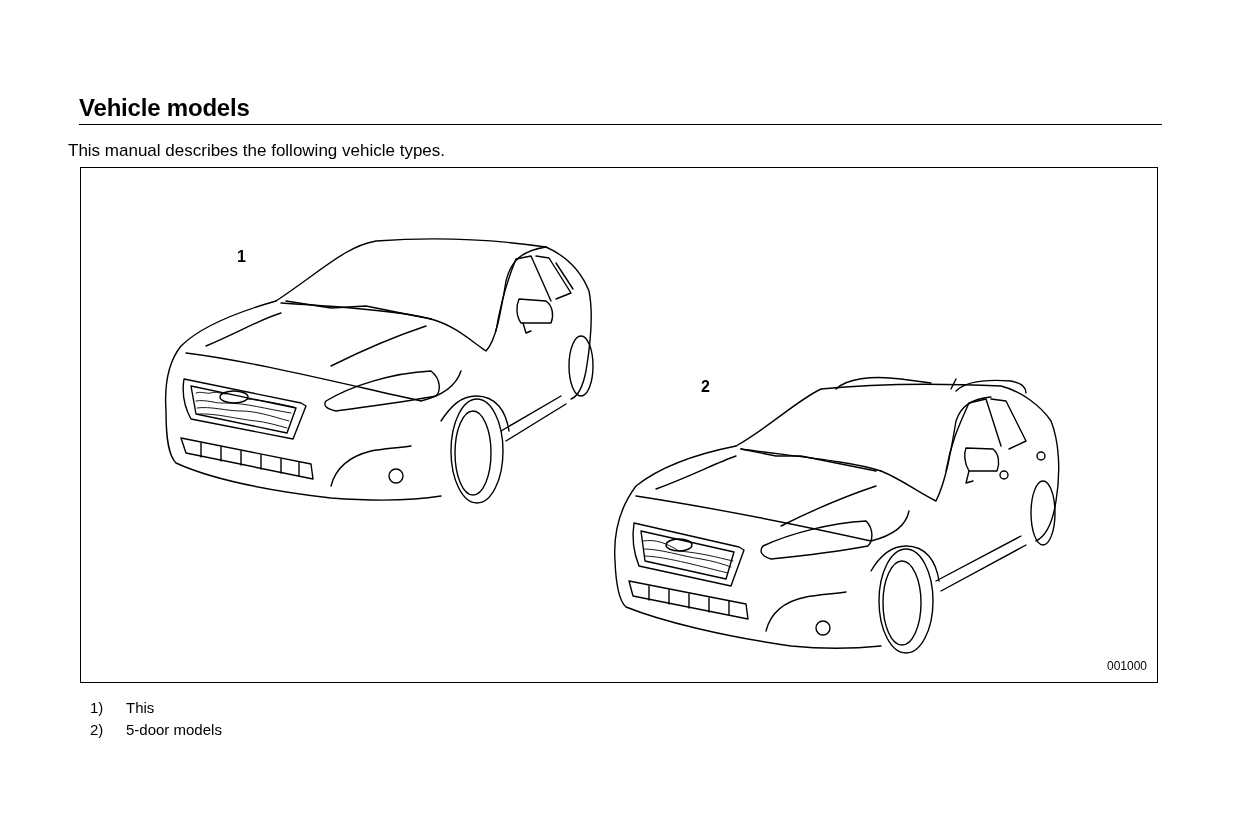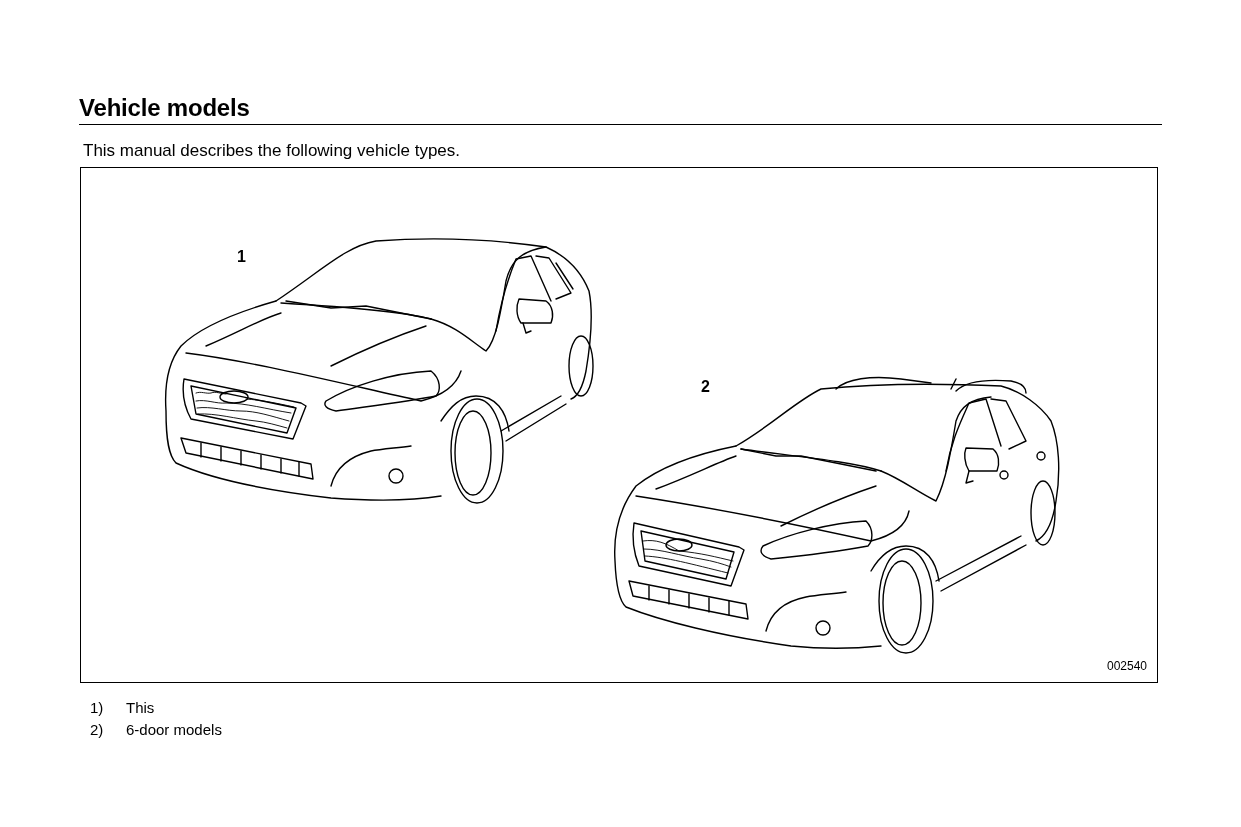--- a/index.html
+++ b/index.html
@@ -1,20 +1,20 @@
 <!DOCTYPE html>
 <html><head>
 <meta charset="utf-8">
 <style>
   html, body { margin: 0; padding: 0; background: #ffffff; }
   body { width: 1241px; height: 827px; position: relative; overflow: hidden;
          font-family: "Liberation Sans", sans-serif; color: #000; }
   .title { position: absolute; left: 79px; top: 94px; font-size: 24px; font-weight: bold; letter-spacing: -0.2px; }
   .title-rule { position: absolute; left: 79px; top: 124px; width: 1083px; height: 0; border-top: 1.5px solid #000; }
-  .intro { position: absolute; left: 83px; top: 141px; font-size: 17px; }
+  .intro { position: absolute; left: 68px; top: 141px; font-size: 17px; }
   .frame { position: absolute; left: 80px; top: 167px; width: 1076px; height: 514px; border: 1.8px solid #000; background: #fff; }
   .frame svg { position: absolute; left: 0; top: 0; }
   .callout { position: absolute; font-size: 16px; font-weight: bold; }
   .fig-id { position: absolute; right: 10px; bottom: 9px; font-size: 12px; }
   .legend { position: absolute; left: 90px; top: 697px; font-size: 15px; line-height: 22px; }
   .legend-row { display: flex; }
   .legend-num { width: 36px; }
 </style>
 </head>
 <body>
@@ -116,25 +116,25 @@
       <ellipse cx="901" cy="602" rx="19" ry="42"></ellipse>
       <path d="M870,570 C880,553 892,545 905,545 C925,545 935,560 938,580"></path>
       <ellipse cx="1042" cy="512" rx="12" ry="32"></ellipse>
       <path d="M935,580 L1020,535"></path>
       <path d="M940,590 L1025,544"></path>
     </g>
   </svg>
 
   <div class="callout" style="left:156px; top:80px;">1</div>
   <div class="callout" style="left:620px; top:210px;">2</div>
-  <div class="fig-id">002540</div>
+  <div class="fig-id">001000</div>
 </div>
 
 <div class="legend">
   <div class="legend-row">
     <span class="legend-num">1)</span>
     <span>This</span>
   </div>
   <div class="legend-row">
     <span class="legend-num">2)</span>
-    <span>6-door models</span>
+    <span>5-door models</span>
   </div>
 </div>
 
 </body></html>

